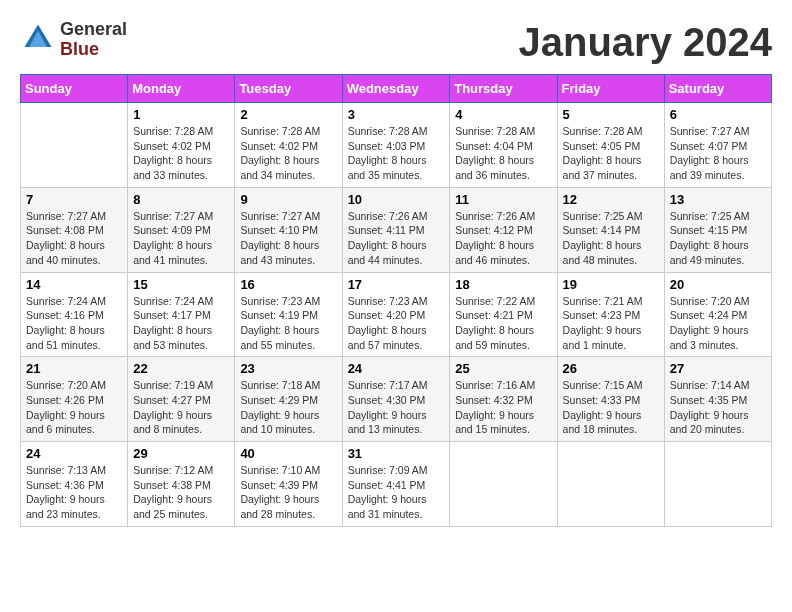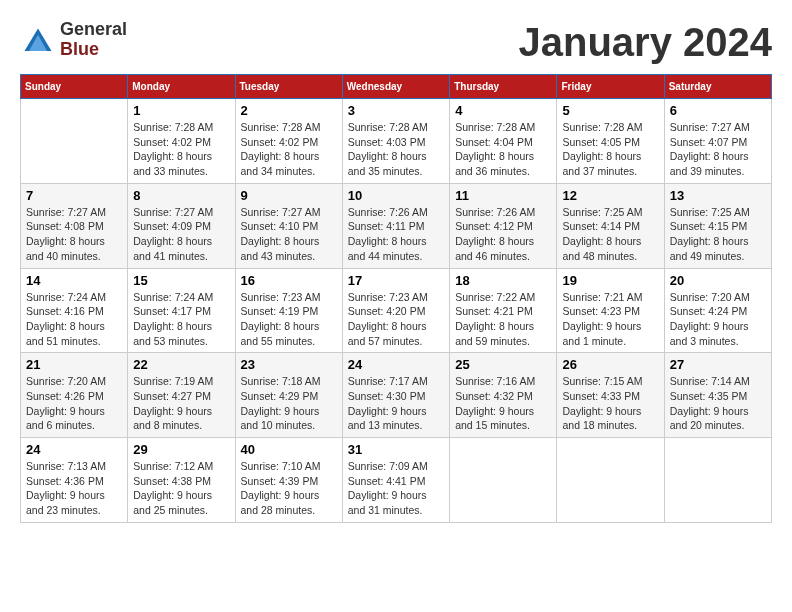--- a/index.html
+++ b/index.html
@@ -11,21 +11,21 @@
       padding: 20px;
     }
     .header-area {
       display: flex;
       justify-content: space-between;
       align-items: flex-start;
       margin-bottom: 10px;
     }
     .logo {
       display: flex;
-      align-items: flex-end;
+      align-items: flex-start;
       gap: 4px;
     }
     .logo-text {
       font-size: 18px;
       font-weight: bold;
       line-height: 1.1;
     }
     .logo-general { color: #333; }
     .logo-blue { color: #7f1d1d; }
     .logo-icon {
@@ -44,25 +44,25 @@
     .calendar-subtitle {
       font-size: 14px;
       color: #555;
     }
     table {
       width: 100%;
       border-collapse: collapse;
       font-size: 11px;
     }
     thead tr th {
-      background-color: #b91c1c;
+      background-color: #d946ef;
       color: #fff;
       padding: 6px 4px;
       text-align: left;
-      font-size: 10px;
+      font-size: 13px;
       font-weight: bold;
       border: 1px solid #2a6ebb;
     }
     tbody tr td {
       border: 1px solid #ccc;
       padding: 4px 5px;
       vertical-align: top;
       width: 108px;
       min-height: 80px;
     }

